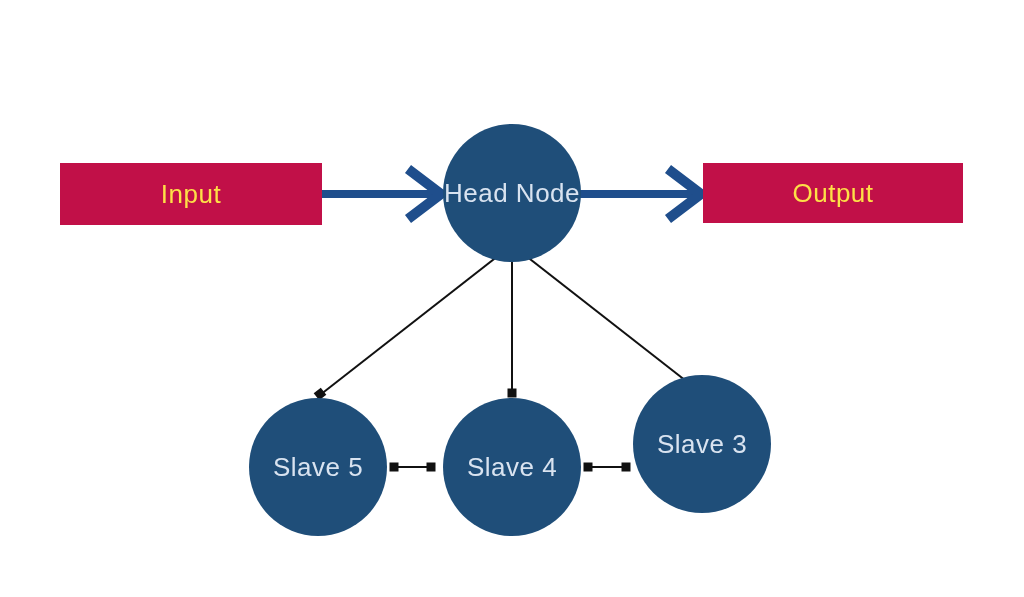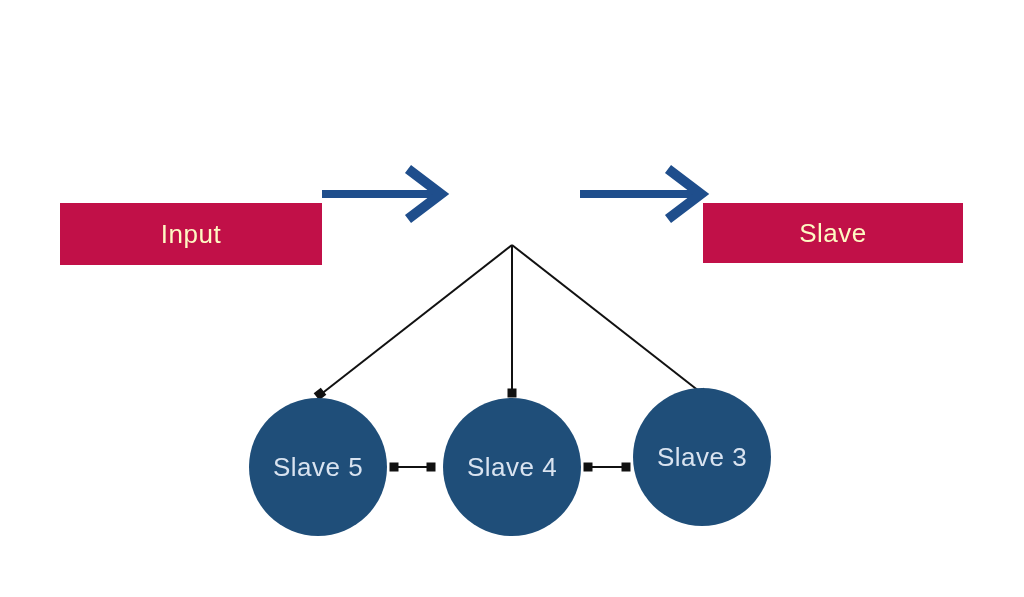--- a/index.html
+++ b/index.html
@@ -12,48 +12,47 @@
     font-family: "Liberation Sans", "DejaVu Sans", sans-serif;
   }
   .connector-layer {
     position: absolute;
     left: 0; top: 0;
     width: 1024px; height: 597px;
   }
   .io-box {
     position: absolute;
     background: #c11048;
-    color: #fef9c3;
+    color: #fde047;
     display: flex;
     align-items: center;
     justify-content: center;
     font-size: 26px;
     font-weight: 300;
     letter-spacing: 0.5px;
-    margin-top: 40px;
   }
   .input-box  { left: 60px;  top: 163px; width: 262px; height: 62px; }
   .output-box { left: 703px; top: 163px; width: 260px; height: 60px; }
   .node-circle {
     position: absolute;
     width: 138px; height: 138px;
     border-radius: 50%;
     background: #1f4e79;
     color: #d9e3f0;
     display: flex;
     align-items: center;
     justify-content: center;
     font-size: 26px;
     font-weight: 300;
     letter-spacing: 0.5px;
   }
   .head-node { left: 443px; top: 124px; }
   .slave-1   { left: 249px; top: 398px; }
   .slave-2   { left: 443px; top: 398px; }
-  .slave-3   { left: 633px; top: 388px; }
+  .slave-3   { left: 633px; top: 375px; }
   .blue-edge    { stroke: #1f4e8c; stroke-width: 8; }
   .blue-chevron { stroke: #1f4e8c; stroke-width: 10; fill: none; stroke-linejoin: miter; stroke-linecap: butt; }
   .black-edge   { stroke: #111111; stroke-width: 2; }
   .sq-marker    { fill: #111111; }
 </style>
 </head>
 <body>
 
 <div class="stage">
 
@@ -81,23 +80,26 @@
     <line class="black-edge" x1="588" y1="467" x2="626" y2="467"></line>
     <rect class="sq-marker" x="583.5" y="462.5" width="9" height="9"></rect>
     <rect class="sq-marker" x="621.5" y="462.5" width="9" height="9"></rect>
   </svg>
 
   <div class="io-box input-box">
     <span>Input</span>
   </div>
 
   <div class="io-box output-box">
-    <span>Slave</span>
+    <span>Output</span>
   </div>
 
+  <div class="node-circle head-node">
+    <span>Head Node</span>
+  </div>
 
   <div class="node-circle slave-1">
     <span>Slave 5</span>
   </div>
 
   <div class="node-circle slave-2">
     <span>Slave 4</span>
   </div>
 
   <div class="node-circle slave-3">

